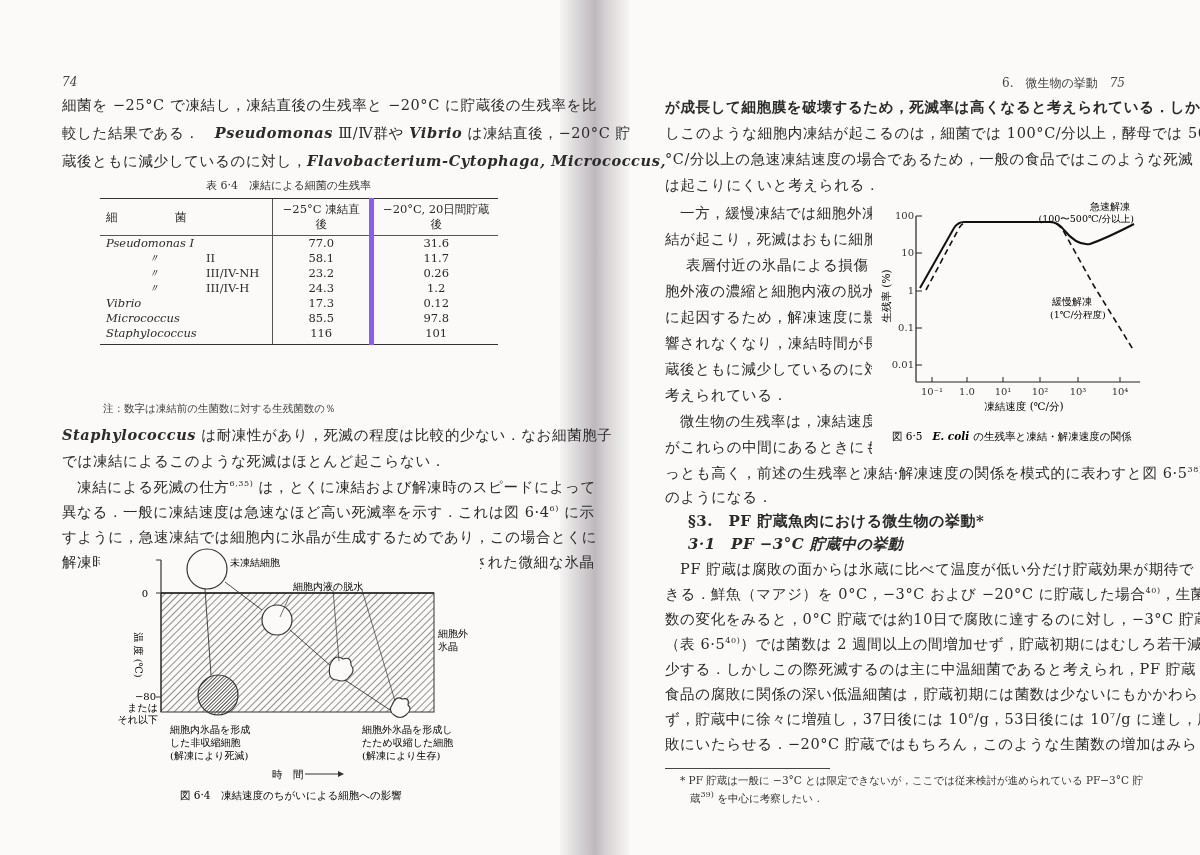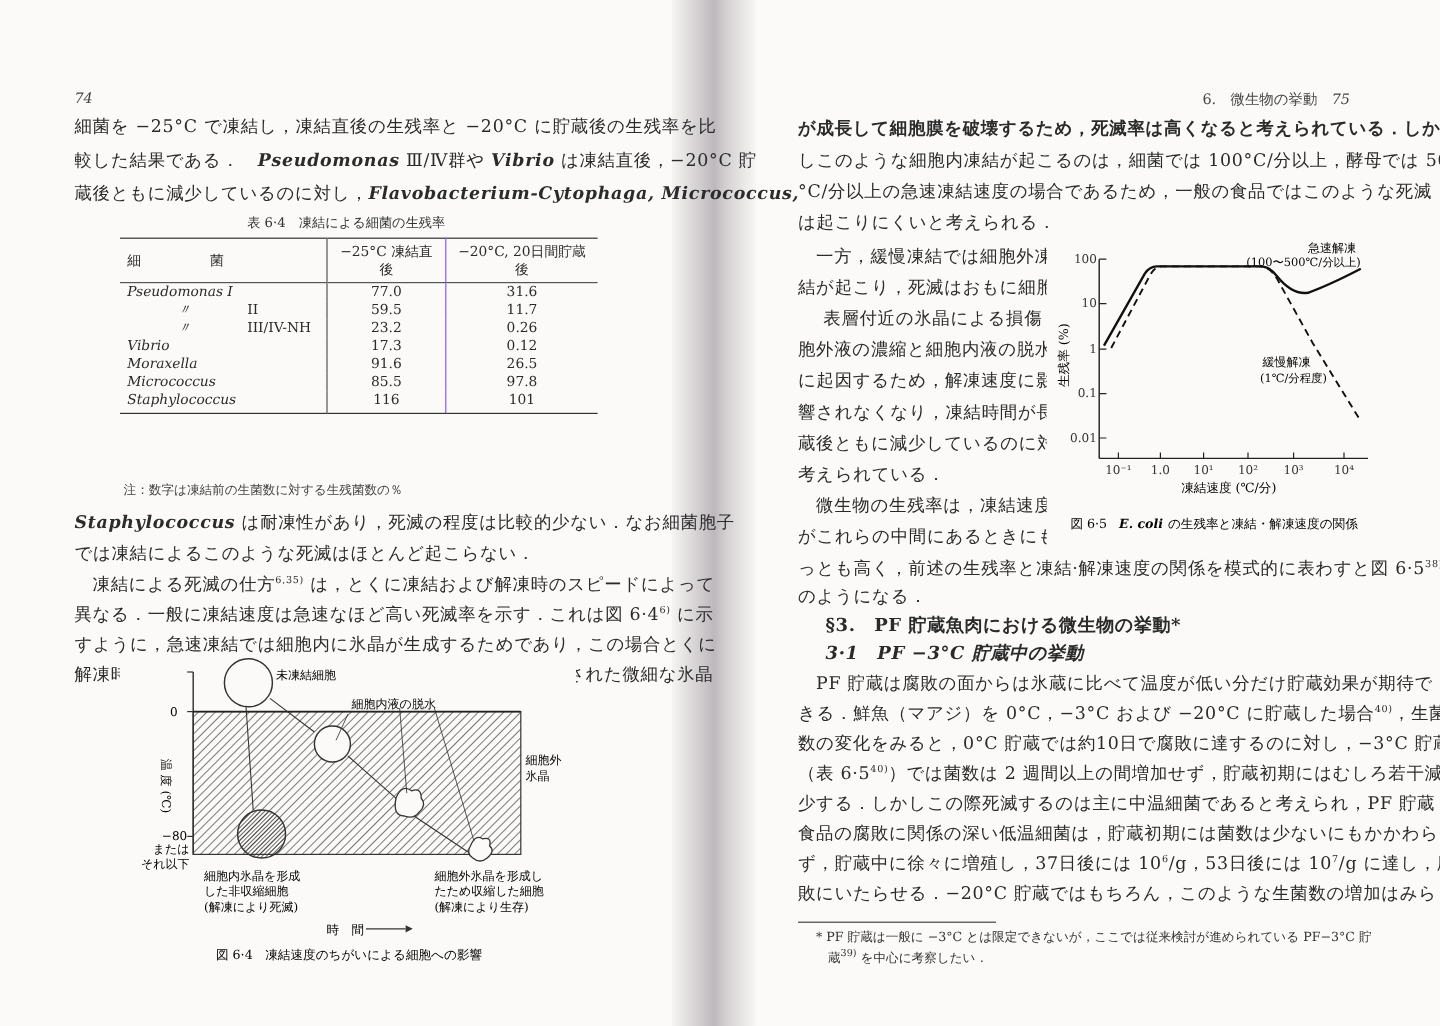--- a/index.html
+++ b/index.html
@@ -15,21 +15,21 @@
   .line{position:absolute;white-space:nowrap;font-size:14.5px;letter-spacing:0.6px;color:#2b2b2b;}
   .line i{font-weight:bold;}
   .sup{font-size:8px;vertical-align:super;}
   .caption{position:absolute;font-size:11px;color:#333;white-space:nowrap;}
   table{border-collapse:collapse;font-size:11.5px;}
   .tbl{position:absolute;left:100px;top:198px;width:398px;}
   .tbl table{width:398px;}
   .tbl th{font-weight:normal;padding:3px 6px;border-bottom:1px solid #555;border-top:1.5px solid #333;}
   .tbl td{padding:0 6px;line-height:15px;}
   .tbl td.c{text-align:center;}
-  .tbl .v1{border-left:1px solid #555;border-right:1px solid #8b5cf6;}
+  .tbl .v1{border-left:1px solid #555;border-right:5px solid #8b5cf6;}
   .tbl tbody tr:last-child td{border-bottom:1.5px solid #333;padding-bottom:3px;}
   .tbl .italic{font-style:italic;}
   .tbl .ind{padding-left:48px;}
   .tbl .ditto{display:inline-block;width:58px;font-style:italic;}
   .note{position:absolute;left:103px;top:402px;font-size:10.5px;color:#444;}
   .section{position:absolute;font-size:15px;font-weight:bold;white-space:nowrap;letter-spacing:0.5px;}
   .footnote-rule{position:absolute;left:665px;top:768px;width:165px;border-top:1px solid #444;}
   .footnote{position:absolute;font-size:10.5px;white-space:nowrap;color:#333;}
   svg text{font-family:"DejaVu Serif","Liberation Serif",serif;}
 </style>
@@ -58,37 +58,37 @@
       </tr>
     </thead>
     <tbody>
       <tr>
           <td class="italic">Pseudomonas I</td>
           <td class="c v1">77.0</td>
           <td class="c">31.6</td>
         </tr>
       <tr>
           <td class="ind"><span class="ditto">〃</span><span>II</span></td>
-          <td class="c v1">59.5</td>
+          <td class="c v1">58.1</td>
           <td class="c">11.7</td>
         </tr>
       <tr>
           <td class="ind"><span class="ditto">〃</span><span>III/IV-NH</span></td>
           <td class="c v1">23.2</td>
           <td class="c">0.26</td>
         </tr>
       <tr>
+          <td class="ind"><span class="ditto">〃</span><span>III/IV-H</span></td>
+          <td class="c v1">24.3</td>
+          <td class="c">1.2</td>
+        </tr>
+      <tr>
           <td class="italic">Vibrio</td>
           <td class="c v1">17.3</td>
           <td class="c">0.12</td>
-        </tr>
-      <tr>
-          <td class="italic">Moraxella</td>
-          <td class="c v1">91.6</td>
-          <td class="c">26.5</td>
         </tr>
       <tr>
           <td class="italic">Micrococcus</td>
           <td class="c v1">85.5</td>
           <td class="c">97.8</td>
         </tr>
       <tr>
           <td class="italic">Staphylococcus</td>
           <td class="c v1">116</td>
           <td class="c">101</td>

